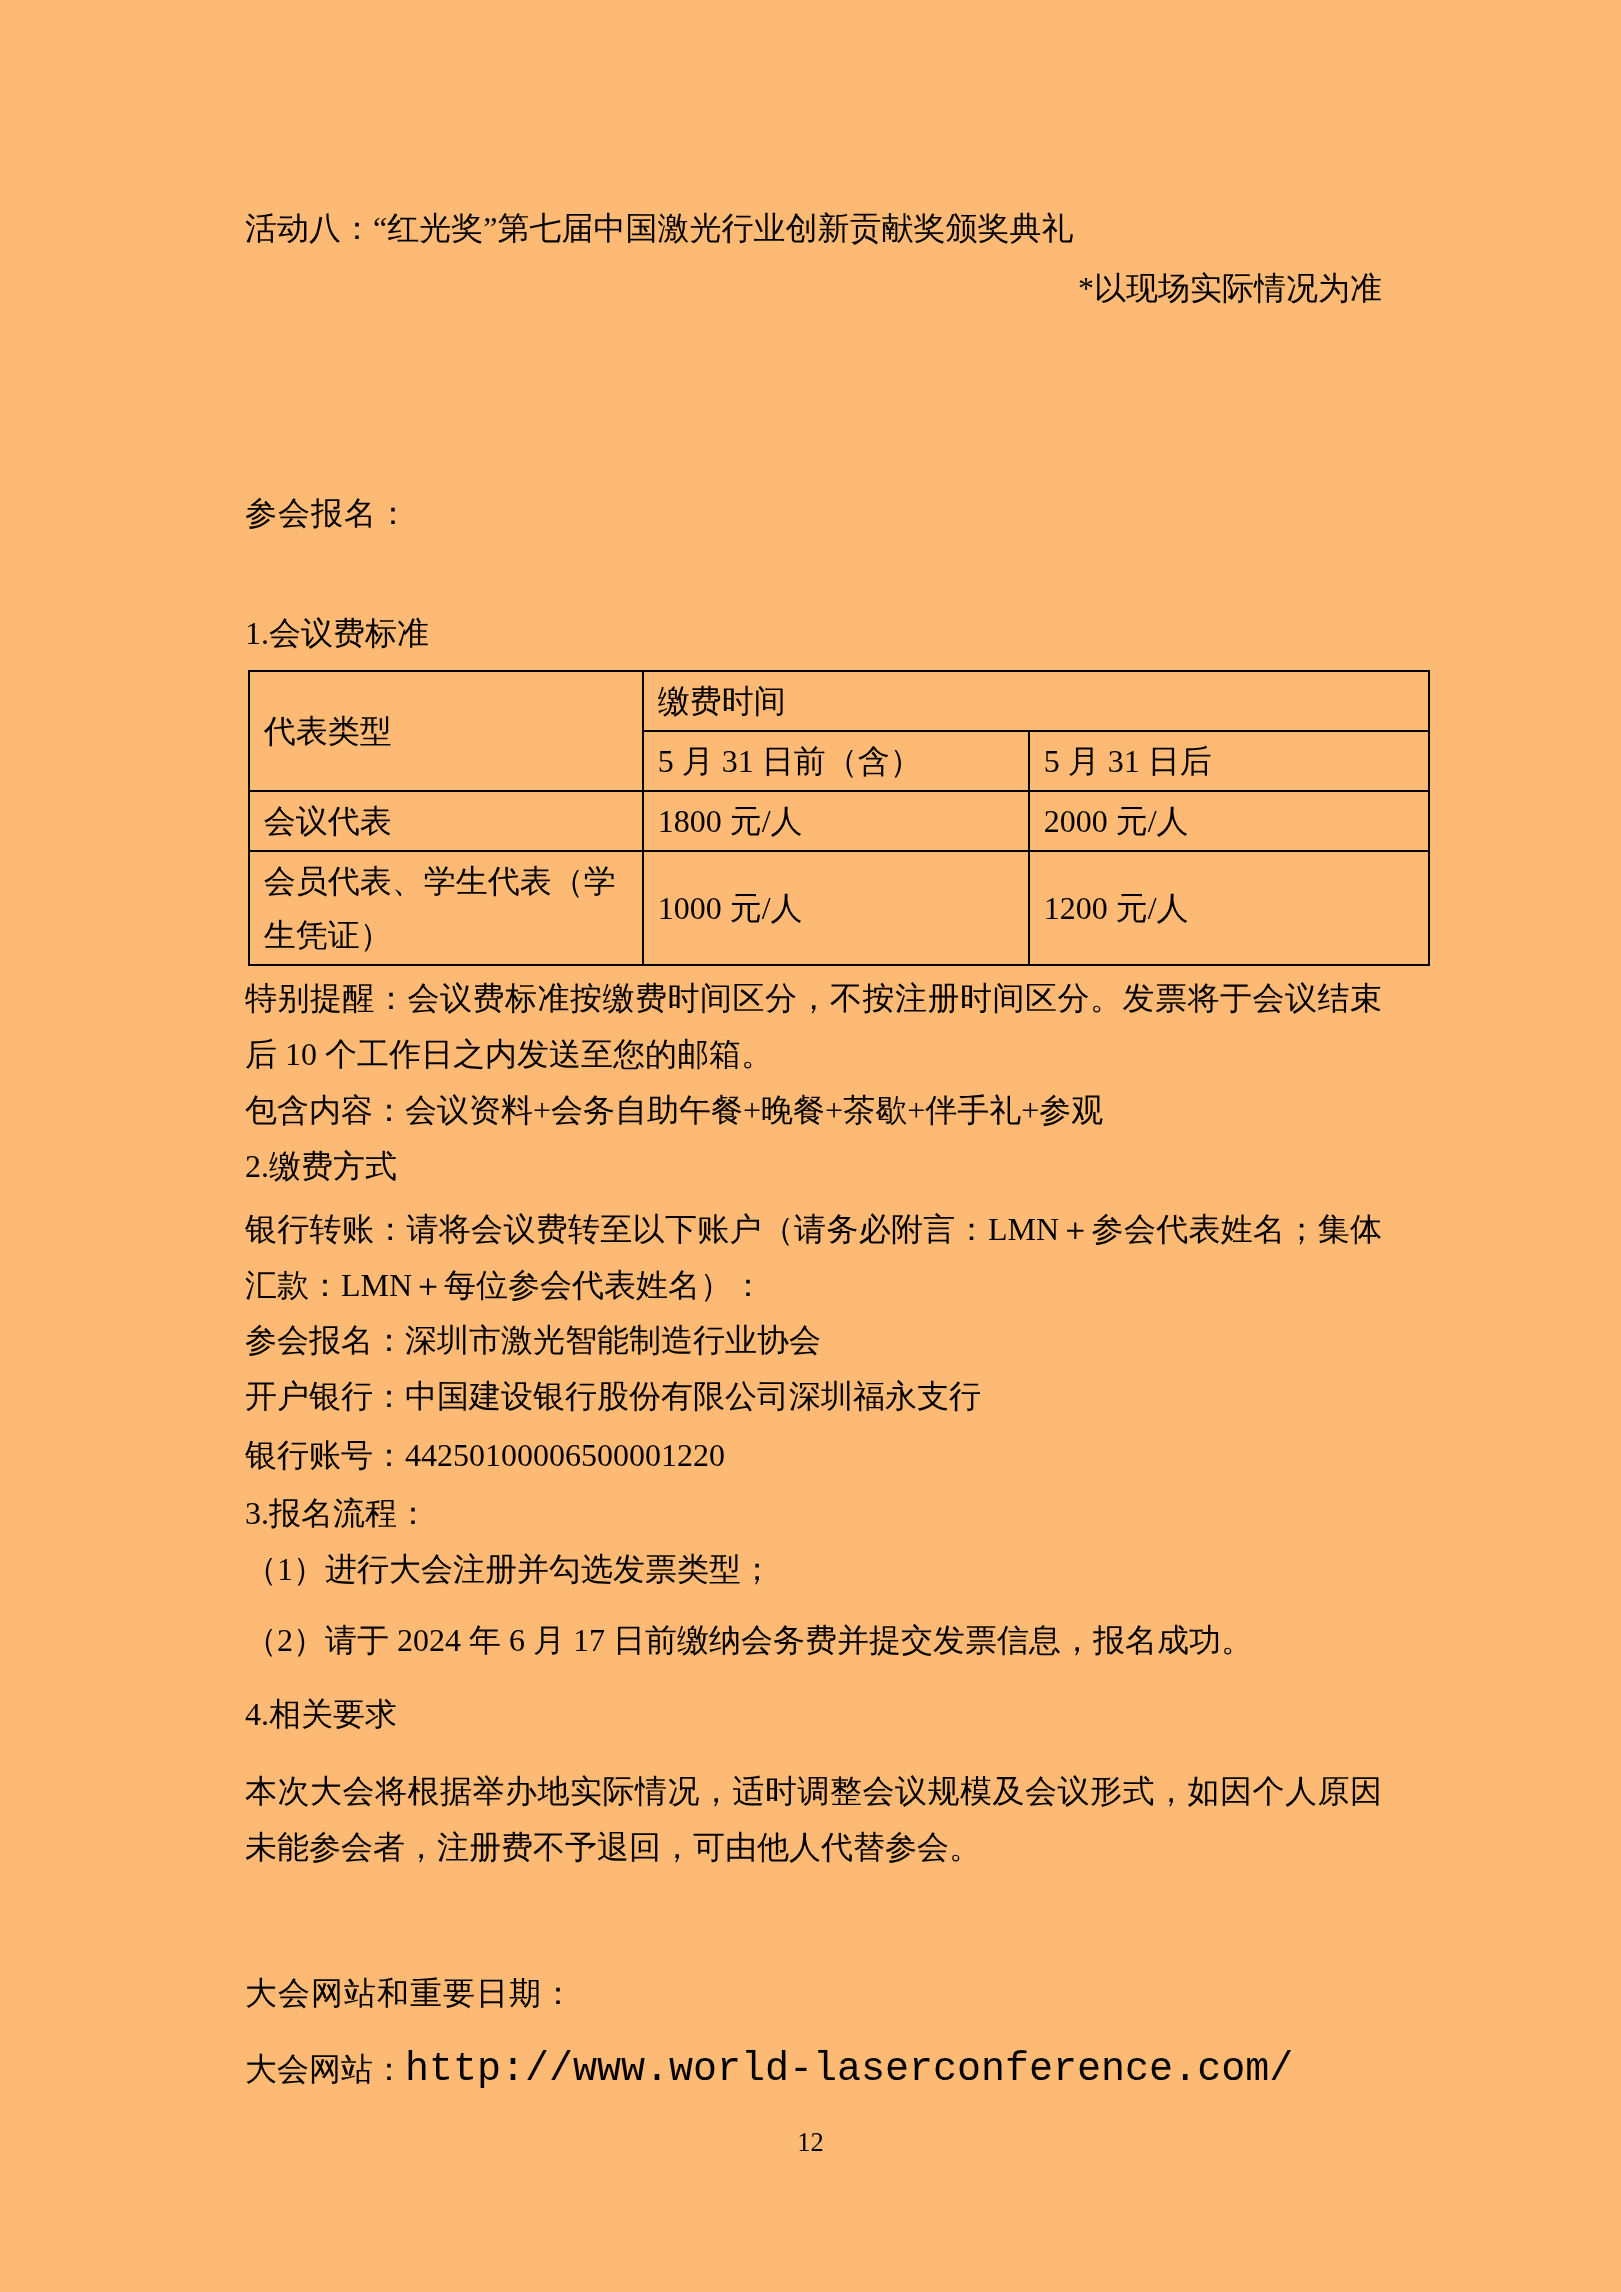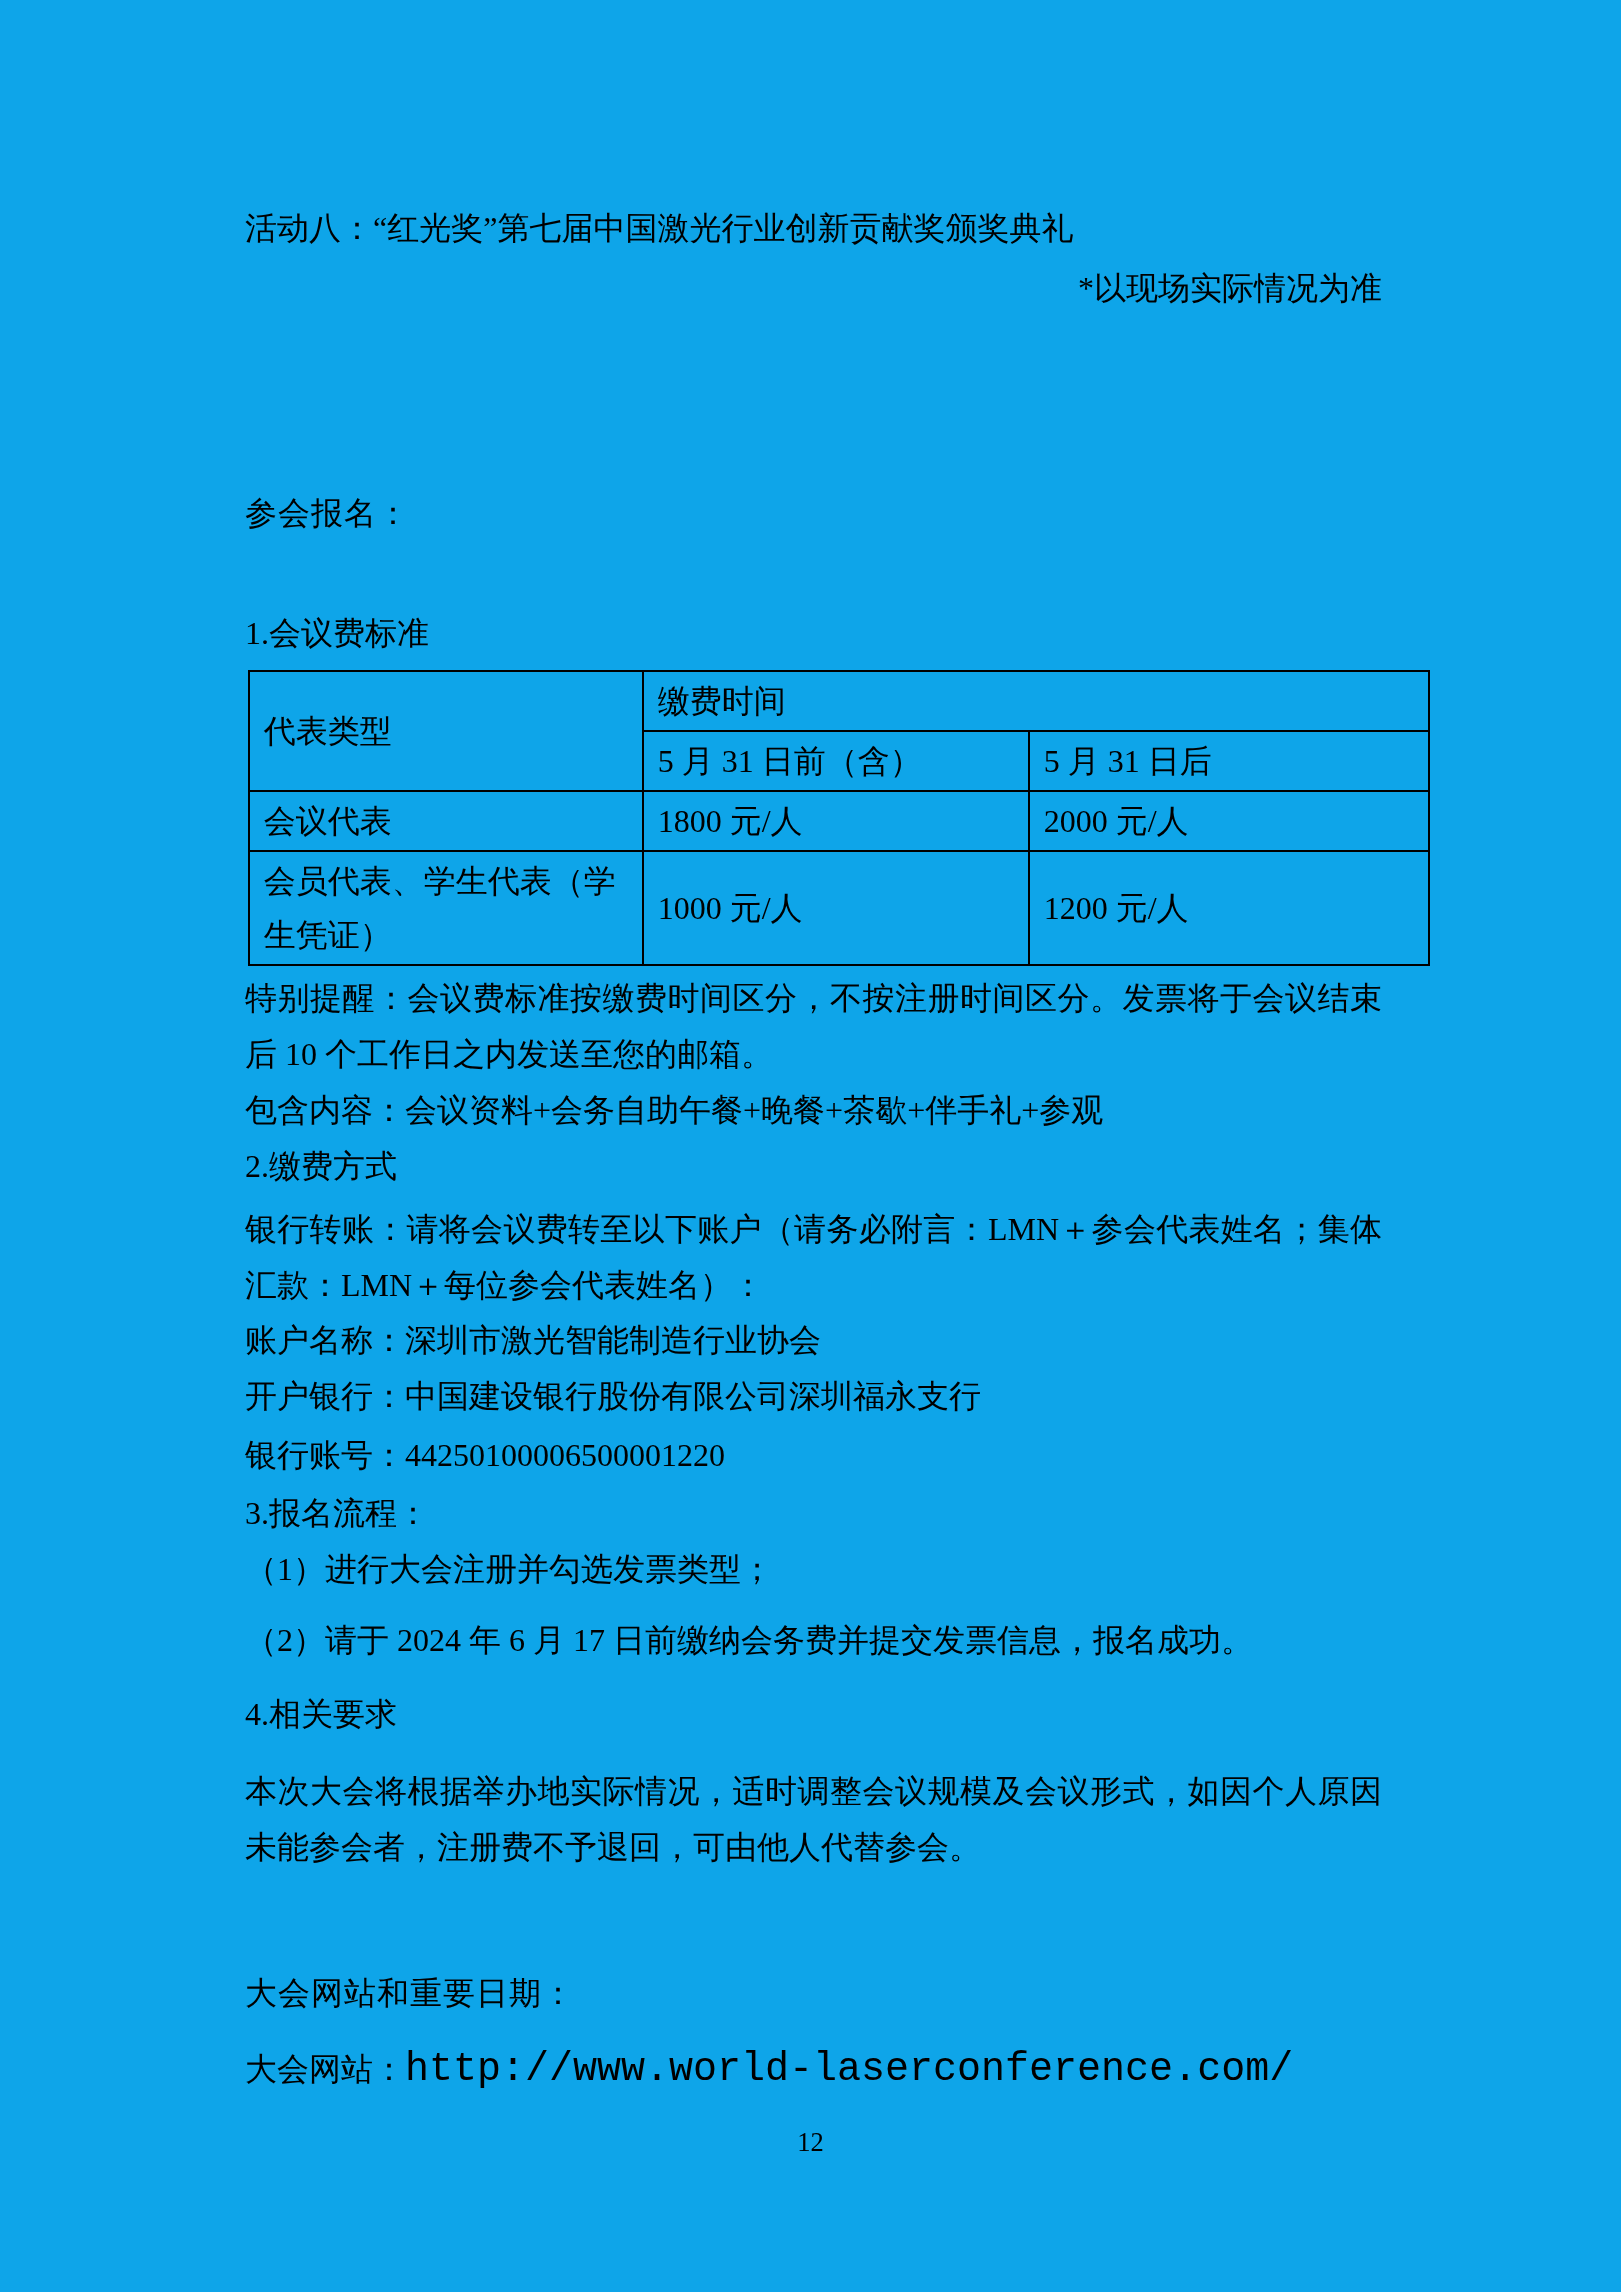--- a/index.html
+++ b/index.html
@@ -1,21 +1,21 @@
 <!DOCTYPE html>
 <html><head>
 <meta charset="utf-8">
 <style>
   * { margin: 0; padding: 0; box-sizing: border-box; }
   html, body { background: #ffffff; }
   .page {
     position: relative;
     width: 1621px;
     height: 2293px;
-    background: #0ea5e9;
+    background: #fdba74;
     color: #000000;
     font-family: "Liberation Serif", "DejaVu Serif", serif;
     font-size: 32px;
     overflow: hidden;
   }
   .block {
     position: absolute;
     left: 245px;
     width: 1137px;
     line-height: 56px;
@@ -97,21 +97,21 @@
   </table>
 
   <p class="block justify" style="top:970px">特别提醒：会议费标准按缴费时间区分，不按注册时间区分。发票将于会议结束后 10 个工作日之内发送至您的邮箱。</p>
 
   <p class="block" style="top:1082px">包含内容：会议资料+会务自助午餐+晚餐+茶歇+伴手礼+参观</p>
 
   <p class="block" style="top:1138px">2.缴费方式</p>
 
   <p class="block justify" style="top:1201px">银行转账：请将会议费转至以下账户（请务必附言：LMN＋参会代表姓名；集体汇款：LMN＋每位参会代表姓名）：</p>
 
-  <p class="block" style="top:1312px">账户名称：深圳市激光智能制造行业协会</p>
+  <p class="block" style="top:1312px">参会报名：深圳市激光智能制造行业协会</p>
 
   <p class="block" style="top:1368px">开户银行：中国建设银行股份有限公司深圳福永支行</p>
 
   <p class="block" style="top:1427px">银行账号：44250100006500001220</p>
 
   <p class="block" style="top:1485px">3.报名流程：</p>
 
   <p class="block" style="top:1541px">（1）进行大会注册并勾选发票类型；</p>
 
   <p class="block" style="top:1612px">（2）请于 2024 年 6 月 17 日前缴纳会务费并提交发票信息，报名成功。</p>

